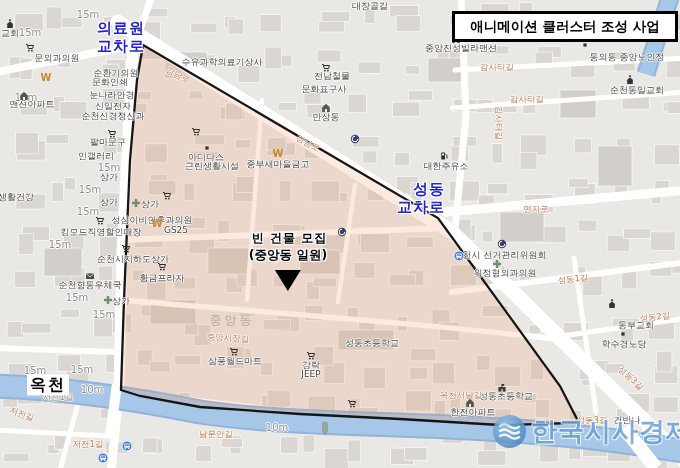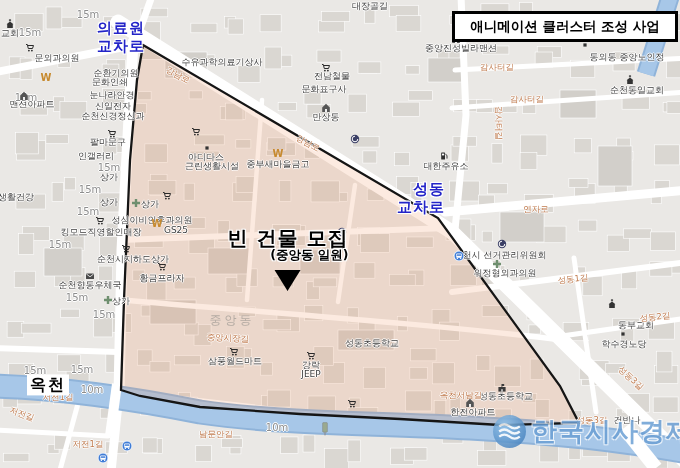--- a/index.html
+++ b/index.html
@@ -22,21 +22,21 @@
   .m-w{width:11px;height:11px;}
   .m-sign{width:8px;height:14px;}
 
   .anno{position:absolute;transform:translate(-50%,-50%);text-align:right;font-weight:bold;
         white-space:nowrap;line-height:1.2;}
   .anno.blue{color:#2324c8;font-size:15px;letter-spacing:1px;
         text-shadow:-1px -1px 0 #fff,1px -1px 0 #fff,-1px 1px 0 #fff,1px 1px 0 #fff,0 0 3px #fff;}
   .anno.blackbox{color:#000;font-size:16px;background:#fff;padding:1px 3px;letter-spacing:2px;}
   .anno.target{color:#000;
         text-shadow:-1px -1px 0 #fff,1px -1px 0 #fff,-1px 1px 0 #fff,1px 1px 0 #fff,0 0 3px #fff;}
-  .anno.target .t1{font-size:20px;letter-spacing:1px;line-height:18px;}
+  .anno.target .t1{font-size:12px;letter-spacing:1px;line-height:18px;}
   .anno.target .t3{font-size:12.5px;line-height:16px;}
   .tri{width:0;height:0;border-left:13px solid transparent;border-right:13px solid transparent;
        border-top:21px solid #000;margin:7px auto 0;}
 
   #title-box{position:absolute;left:452px;top:11px;width:220px;height:25px;background:#fff;
        border:3px solid #000;font-size:13.5px;font-weight:bold;color:#000;text-align:center;
        line-height:25px;white-space:nowrap;}
   #watermark{position:absolute;left:492px;top:414px;display:flex;align-items:center;gap:4px;opacity:.85;}
   #watermark svg{width:35px;height:35px;}
   #watermark .wm-text{font-size:26px;font-weight:bold;color:#6b9fd4;letter-spacing:1px;white-space:nowrap;

